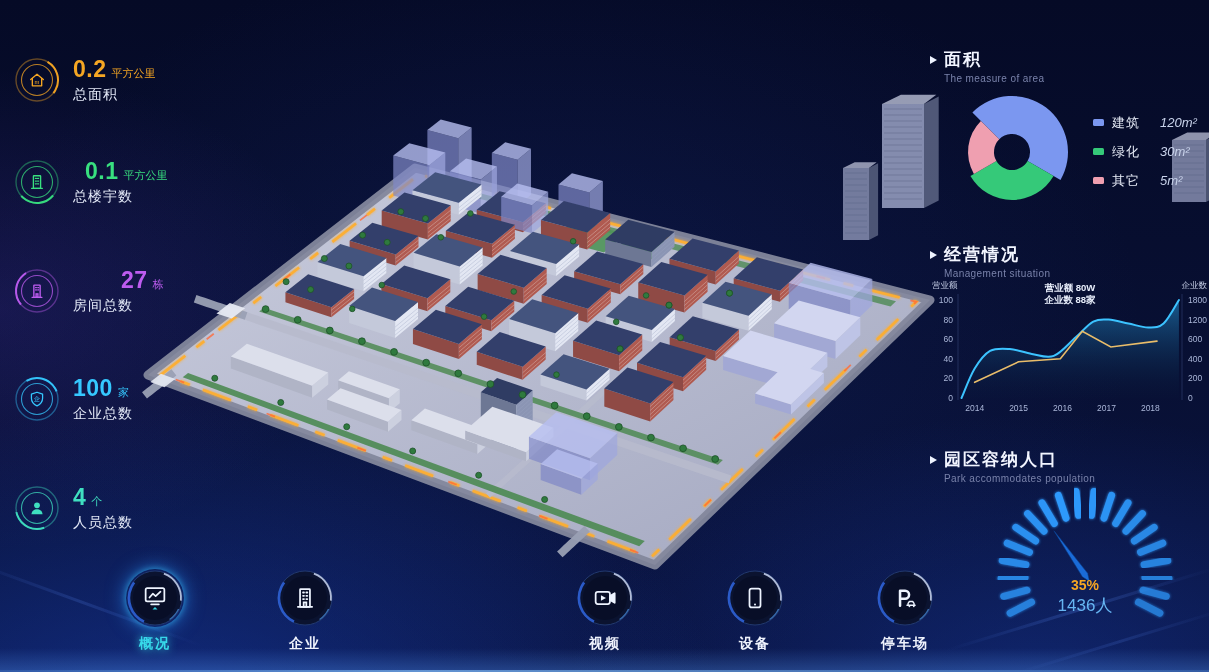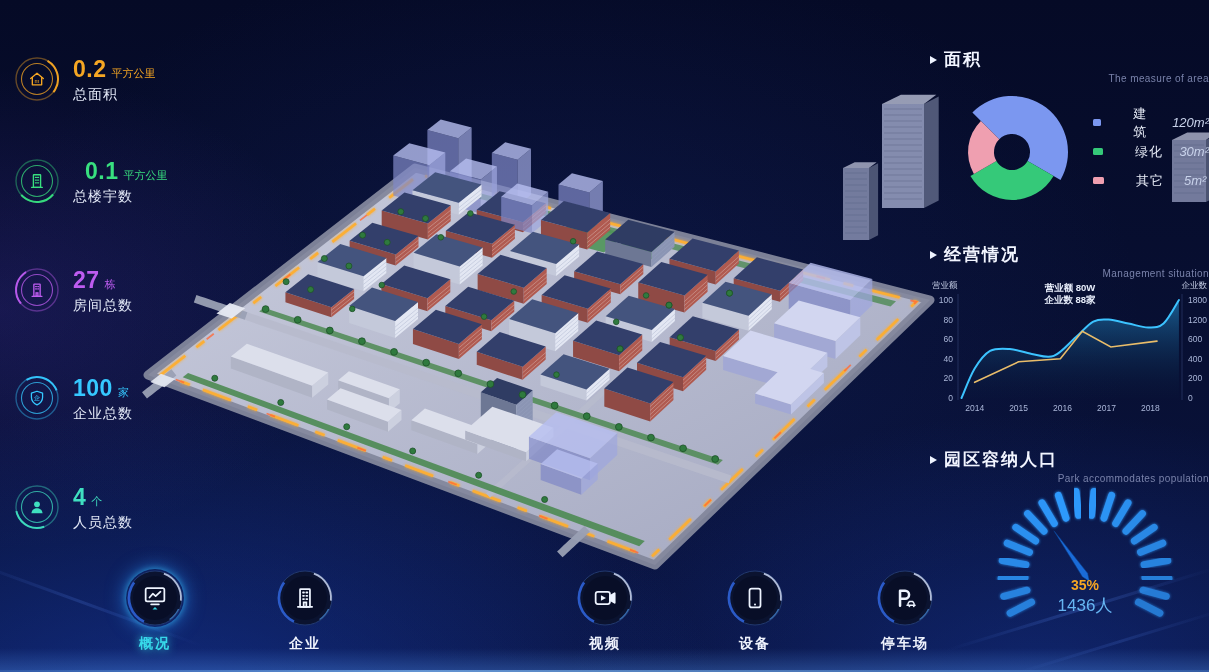--- a/index.html
+++ b/index.html
@@ -12,35 +12,35 @@
       radial-gradient(900px 560px at 46% 46%, rgba(28,48,128,.25), transparent 65%),
       linear-gradient(180deg,#050a26 0%,#081034 55%,#0a1442 100%);}
   .scene{position:absolute;inset:0;}
   .footer-glow{position:absolute;left:0;right:0;bottom:0;height:24px;
     background:linear-gradient(180deg,transparent,rgba(90,160,255,.30));}
   .footer-glow::after{content:"";position:absolute;left:0;right:0;bottom:0;height:2px;
     background:linear-gradient(90deg,rgba(110,180,255,.15),rgba(140,200,255,.6) 35%,rgba(110,180,255,.2));}
   .streak{position:absolute;height:3px;border-radius:2px;
     background:linear-gradient(90deg,transparent,rgba(80,125,230,.55),transparent);}
   
-  .stat{position:absolute;left:14px;display:flex;gap:13px;}
+  .stat{position:absolute;left:14px;display:flex;align-items:center;gap:13px;}
   .stat-ring{display:block;}
   .stat-value{font-size:23px;font-weight:bold;letter-spacing:.5px;}
   .stat-unit{font-size:11px;margin-left:5px;}
   .stat-label{font-size:14px;color:#e3e9f7;margin-top:3px;letter-spacing:1px;}
   
-  .panel{position:absolute;left:930px;width:279px;text-align:right;}
+  .panel{position:absolute;left:930px;width:279px;}
   .panel-title-row{display:flex;align-items:center;gap:7px;}
   .tri{width:0;height:0;border-left:7px solid #eef3ff;border-top:4.5px solid transparent;border-bottom:4.5px solid transparent;}
   .panel-title{font-size:17px;font-weight:bold;color:#f2f5ff;letter-spacing:2px;}
   .panel-sub{font-size:10px;color:#7982aa;margin:2px 0 0 14px;letter-spacing:.4px;}
   .legend{position:absolute;left:1093px;top:108px;width:116px;}
   .legend-row{display:flex;align-items:center;height:29px;}
   .legend-swatch{width:11px;height:7px;border-radius:1.5px;margin-right:8px;}
-  .legend-label{font-size:13px;color:#e8edf8;width:36px;letter-spacing:1px;margin-left:24px;}
+  .legend-label{font-size:13px;color:#e8edf8;width:36px;letter-spacing:1px;}
   .legend-value{font-size:13px;color:#c8d2ea;margin-left:12px;font-style:italic;}
   
   .nav-item{position:absolute;top:569px;width:110px;transform:translateX(-55px);
     text-align:center;cursor:pointer;}
   .nav-circle{position:relative;width:58px;height:58px;margin:0 auto;border-radius:50%;}
   .nav-item.active .nav-circle{box-shadow:0 0 20px rgba(45,150,255,.75),0 0 6px rgba(60,220,240,.6);border-radius:50%;}
   .nav-label{margin-top:8px;font-size:14px;font-weight:bold;color:#eef2fc;letter-spacing:2px;}
   .nav-item.active .nav-label{color:#38dcea;text-shadow:0 0 8px rgba(56,220,234,.8);}
   svg text{font-family:"Liberation Sans",sans-serif;}
 </style>
@@ -455,21 +455,21 @@
       <circle cx="23" cy="23" r="21" fill="none" stroke="currentColor" stroke-width="2" stroke-dasharray="36 96" transform="rotate(140 23 23)" opacity=".95"></circle>
       <circle cx="23" cy="23" r="15.5" fill="none" stroke="currentColor" stroke-width="1.1" opacity=".75"></circle>
       <g transform="translate(23,23) scale(.9) translate(-12,-12)" fill="none" stroke="currentColor" stroke-width="1.5" stroke-linecap="round">
         <rect x="8.5" y="5.5" width="7" height="13.5" rx=".5"></rect>
           <path d="M6.5 19h11"></path>
         <path d="M10.5 8.2h.8M12.9 8.2h.8M10.5 10.8h.8M12.9 10.8h.8"></path>
           <rect x="11" y="15.2" width="2" height="3.8"></rect>
       </g>
     </svg>
     <div class="stat-text">
-      <div><span class="stat-value" style="color: rgb(189, 92, 240);">27</span><span class="stat-unit" style="color: rgb(189, 92, 240);">栋</span></div>
+      <div><span class="stat-value" style="color: rgb(189, 92, 240); margin-left: 48px;">27</span><span class="stat-unit" style="color: rgb(189, 92, 240);">栋</span></div>
       <div class="stat-label">房间总数</div>
     </div>
   </div>
 
   <div class="stat" style="top:375px">
     <svg class="stat-ring" width="46" height="46" style="color: rgb(53, 200, 255);">
       <circle cx="23" cy="23" r="21" fill="none" stroke="currentColor" stroke-width="1.4" opacity=".4"></circle>
       <circle cx="23" cy="23" r="21" fill="none" stroke="currentColor" stroke-width="2" stroke-dasharray="36 96" transform="rotate(-120 23 23)" opacity=".95"></circle>
       <circle cx="23" cy="23" r="15.5" fill="none" stroke="currentColor" stroke-width="1.1" opacity=".75"></circle>
       <g transform="translate(23,23) scale(.9) translate(-12,-12)" fill="none" stroke="currentColor" stroke-width="1.4" stroke-linejoin="round">

